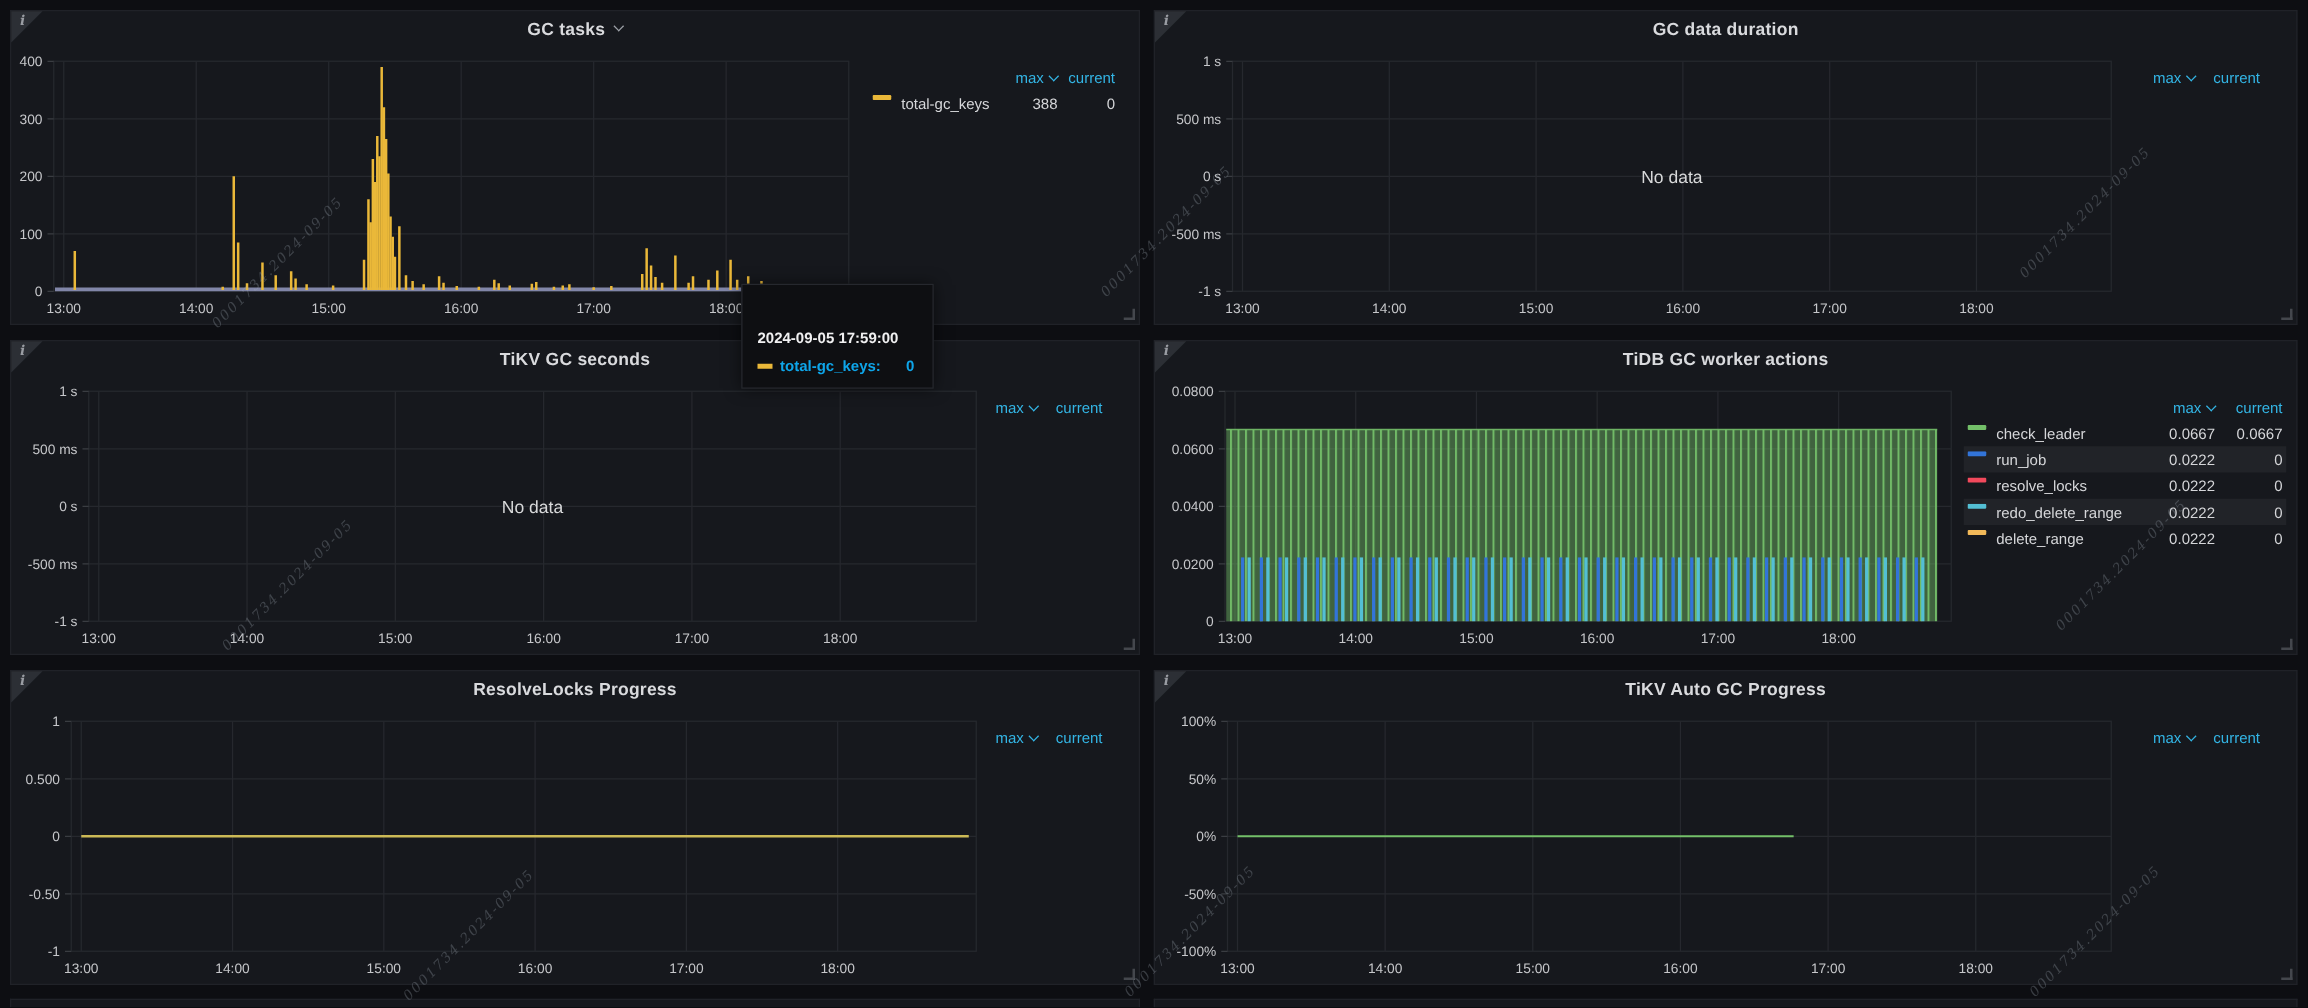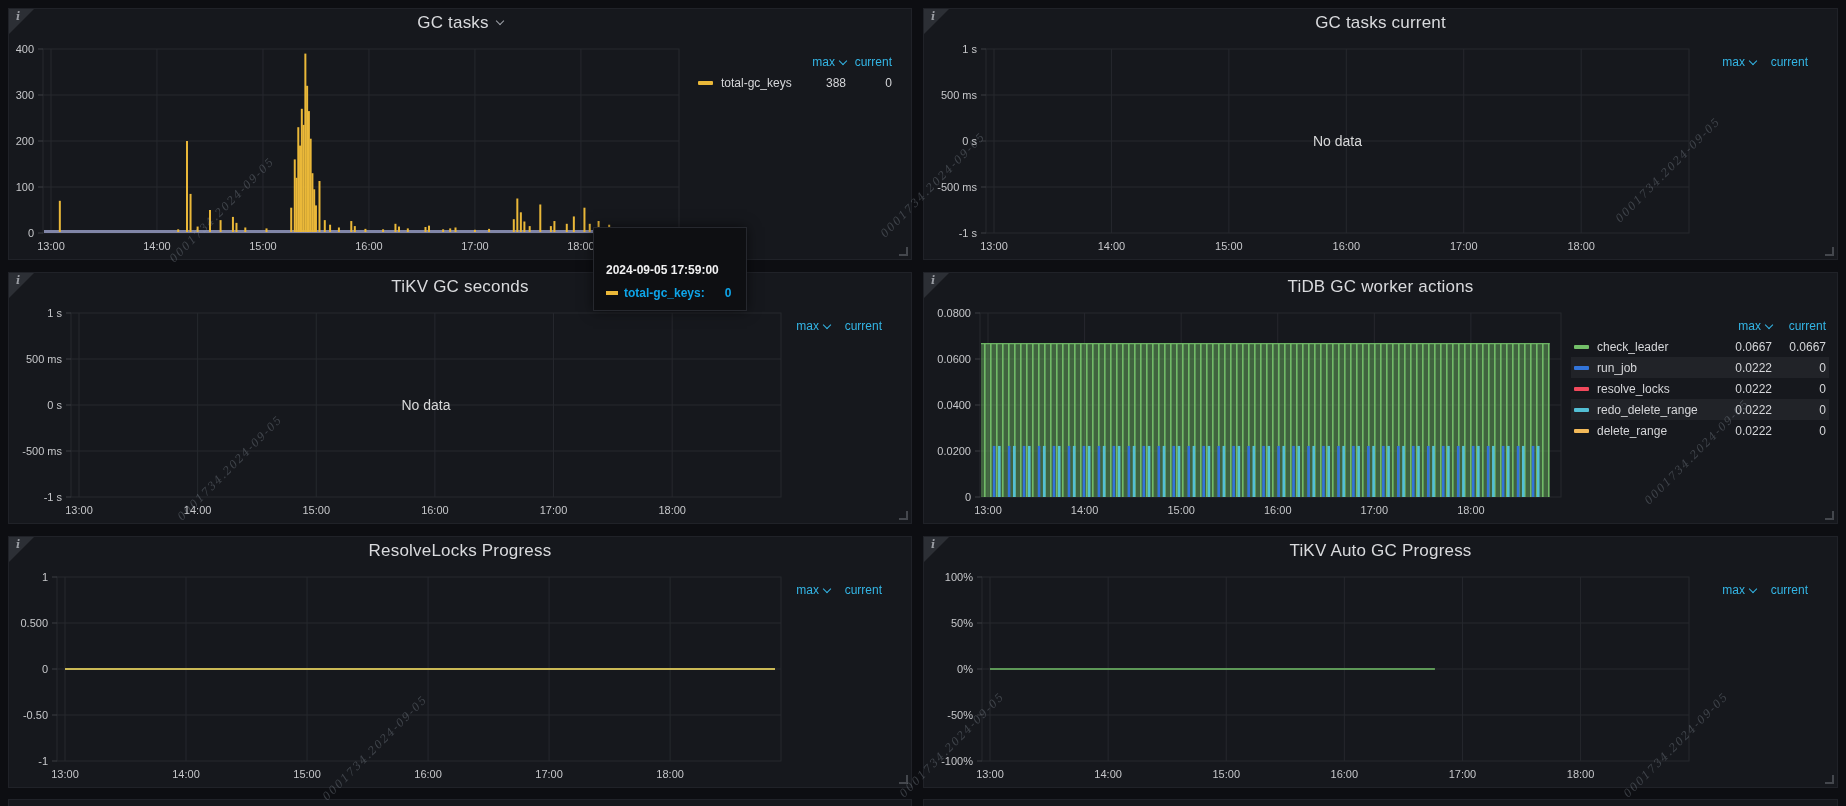--- a/index.html
+++ b/index.html
@@ -3,35 +3,35 @@
 <meta charset="utf-8">
 <style>
   html,body{margin:0;padding:0;background:#0b0c0f;}
   .dashboard{position:relative;width:1846px;height:806px;background:#0d0e12;
     font-family:"Liberation Sans",sans-serif;overflow:hidden;}
   .grid{position:absolute;inset:0;display:grid;grid-template-columns:904px 915px;
     grid-template-rows:252px 252px 252px;gap:12px 11px;padding:8px;box-sizing:border-box;}
   .panel{position:relative;background:#16181d;border:1px solid #202228;box-sizing:border-box;}
   .title-row{position:absolute;top:0;left:0;right:0;height:28px;display:flex;
     align-items:center;justify-content:center;z-index:3;cursor:pointer;}
-  .panel-title{font-size:17px;font-weight:normal;color:#d9dadd;letter-spacing:.2px;}
+  .panel-title{font-size:14px;font-weight:bold;color:#d9dadd;letter-spacing:.2px;}
   .chev{display:inline-block;width:5px;height:5px;border-right:1.5px solid #9da1a8;
     border-bottom:1.5px solid #9da1a8;transform:rotate(45deg);margin-left:8px;margin-top:-4px;}
   .chev.blue{border-color:#33b5e5;margin-left:5px;margin-top:0;vertical-align:2px;}
   .corner{position:absolute;top:0;left:0;width:0;height:0;border-top:25px solid #2c2f35;
     border-right:25px solid transparent;z-index:2;}
   .corner-i{position:absolute;top:1px;left:7px;z-index:3;
     font:italic bold 11px "DejaVu Serif",serif;color:#9a9da3;}
   .chart{position:absolute;inset:0;}
   svg text{font-family:"Liberation Sans",sans-serif;}
   .legend{position:absolute;top:42px;z-index:2;font-size:12px;color:#d5d6d9;}
   .lrow{display:flex;align-items:center;height:21px;padding:0 3px;box-sizing:border-box;}
   .lrow.striped{background:rgba(255,255,255,0.05);}
   .lrow.lhead{color:#33b5e5;}
-  .lname{flex:1;display:flex;align-items:center;gap:8px;white-space:nowrap;overflow:hidden;cursor:pointer;}
+  .lname{flex:1;display:flex;gap:8px;white-space:nowrap;overflow:hidden;cursor:pointer;}
   .lswatch{width:15px;height:4px;border-radius:1px;flex:none;}
   .lmax,.lcur{text-align:right;flex:none;cursor:pointer;}
   .watermark{position:absolute;transform:translate(-50%,-50%) rotate(-45deg);
     font:italic 11px "DejaVu Serif",serif;letter-spacing:1.5px;
     color:rgba(168,178,190,0.28);white-space:nowrap;pointer-events:none;z-index:4;}
   .tooltip{position:absolute;left:593px;top:227px;min-width:128px;background:#0e0f12;
     border:1px solid #26282e;padding:9px 12px 10px;z-index:20;box-shadow:0 0 12px rgba(0,0,0,.55);}
   .tt-time{font-size:12px;font-weight:bold;color:#f0f0f1;margin-bottom:9px;white-space:nowrap;margin-top:26px;}
   .tt-row{display:flex;align-items:center;font-size:12px;font-weight:bold;color:#0ea5e9;}
   .tt-swatch{width:12px;height:4px;margin-right:6px;flex:none;}
@@ -155,21 +155,21 @@
             <span class="lcur" style="width: 46px;">0</span>
           </div>
         </div>
       <div class="resize-corner"></div>
     </section>
 
     <section class="panel">
       <div class="corner"></div>
       <span class="corner-i">i</span>
       <div class="title-row">
-        <span class="panel-title">GC tasks current</span>
+        <span class="panel-title">GC data duration</span>
       </div>
       <div class="chart"><svg width="913" height="250">
             <rect x="62" y="40" width="703" height="184" fill="none" stroke="#26282e"></rect>
             <line x1="57" y1="224" x2="62" y2="224" stroke="#3a3d42"></line>
             <text x="53" y="228" text-anchor="end" fill="#c6c7ca" font-size="11">-1 s</text>
             <line x1="62" y1="178" x2="765" y2="178" stroke="#26282e"></line>
             <line x1="57" y1="178" x2="62" y2="178" stroke="#3a3d42"></line>
             <text x="53" y="182" text-anchor="end" fill="#c6c7ca" font-size="11">-500 ms</text>
             <line x1="62" y1="132" x2="765" y2="132" stroke="#26282e"></line>
             <line x1="57" y1="132" x2="62" y2="132" stroke="#3a3d42"></line>

